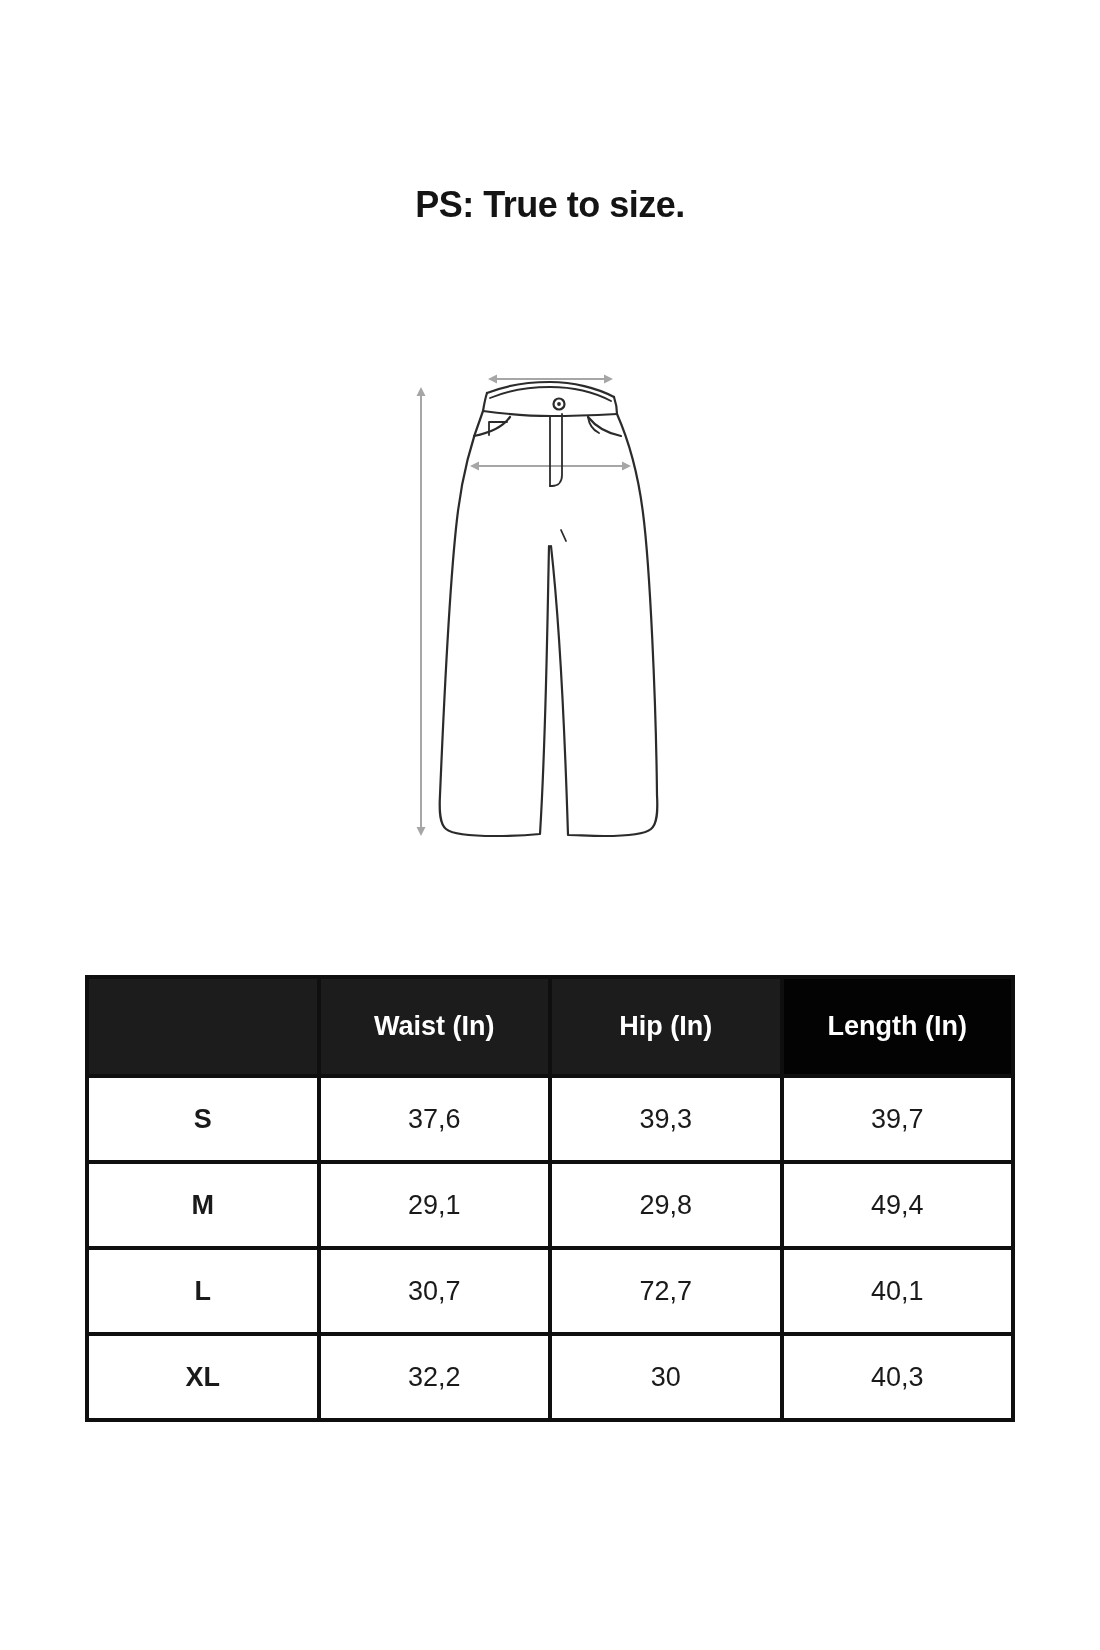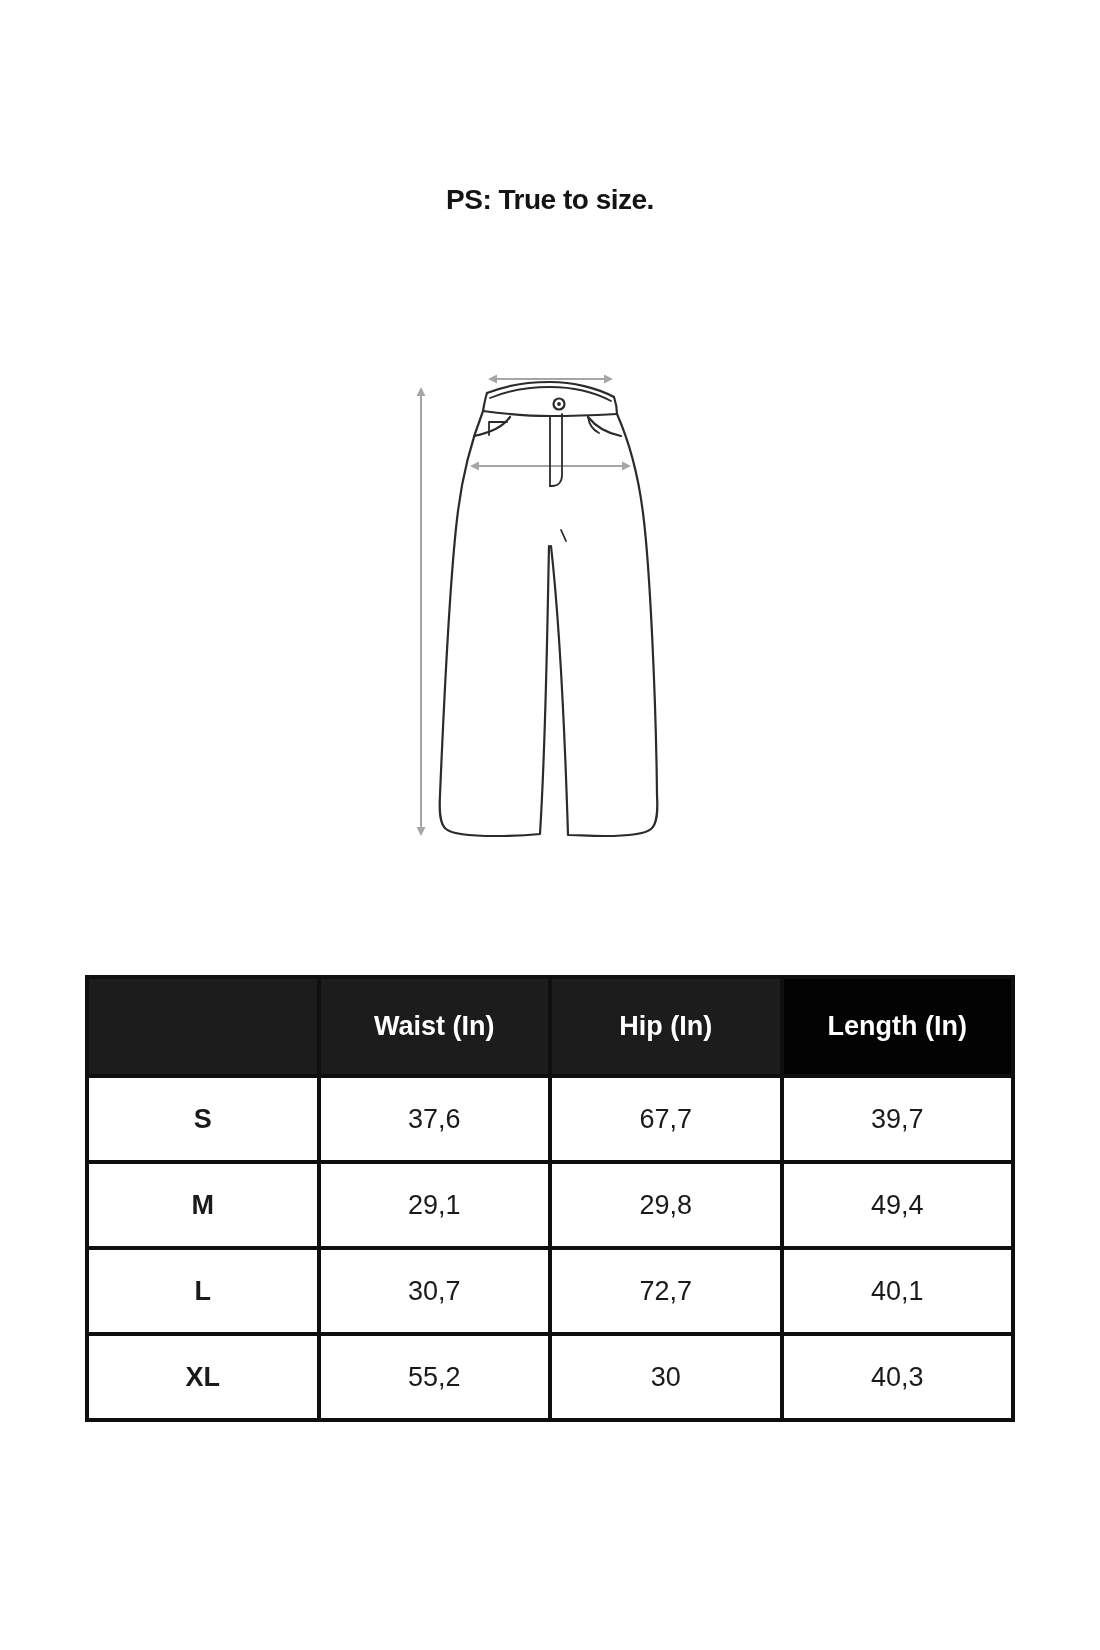--- a/index.html
+++ b/index.html
@@ -25,21 +25,21 @@
     margin:0 auto;
     background:var(--page_bg);
     overflow:hidden;
   }
   .title{
     position:absolute;
     left:0; top:184px;
     width:1100px;
     margin:0;
     text-align:center;
-    font-size:28px;
+    font-size:36px;
     font-weight:700;
     letter-spacing:-0.5px;
     color:var(--title_text);
   }
   .diagram{
     position:absolute;
     left:400px; top:345px;
     width:300px; height:510px;
   }
   .diagram svg{display:block;width:100%;height:100%;}
@@ -164,37 +164,37 @@
         <th></th>
         <th>Waist (In)</th>
         <th>Hip (In)</th>
         <th class="last">Length (In)</th>
       </tr>
     </thead>
     <tbody>
       <tr>
         <th>S</th>
         <td>37,6</td>
-        <td>67,7</td>
+        <td>39,3</td>
         <td>39,7</td>
       </tr>
       <tr>
         <th>M</th>
         <td>29,1</td>
         <td>29,8</td>
         <td>49,4</td>
       </tr>
       <tr>
         <th>L</th>
         <td>30,7</td>
         <td>72,7</td>
         <td>40,1</td>
       </tr>
       <tr>
         <th>XL</th>
-        <td>55,2</td>
+        <td>32,2</td>
         <td>30</td>
         <td>40,3</td>
       </tr>
     </tbody>
   </table>
 
 </div>
 
 </body></html>

